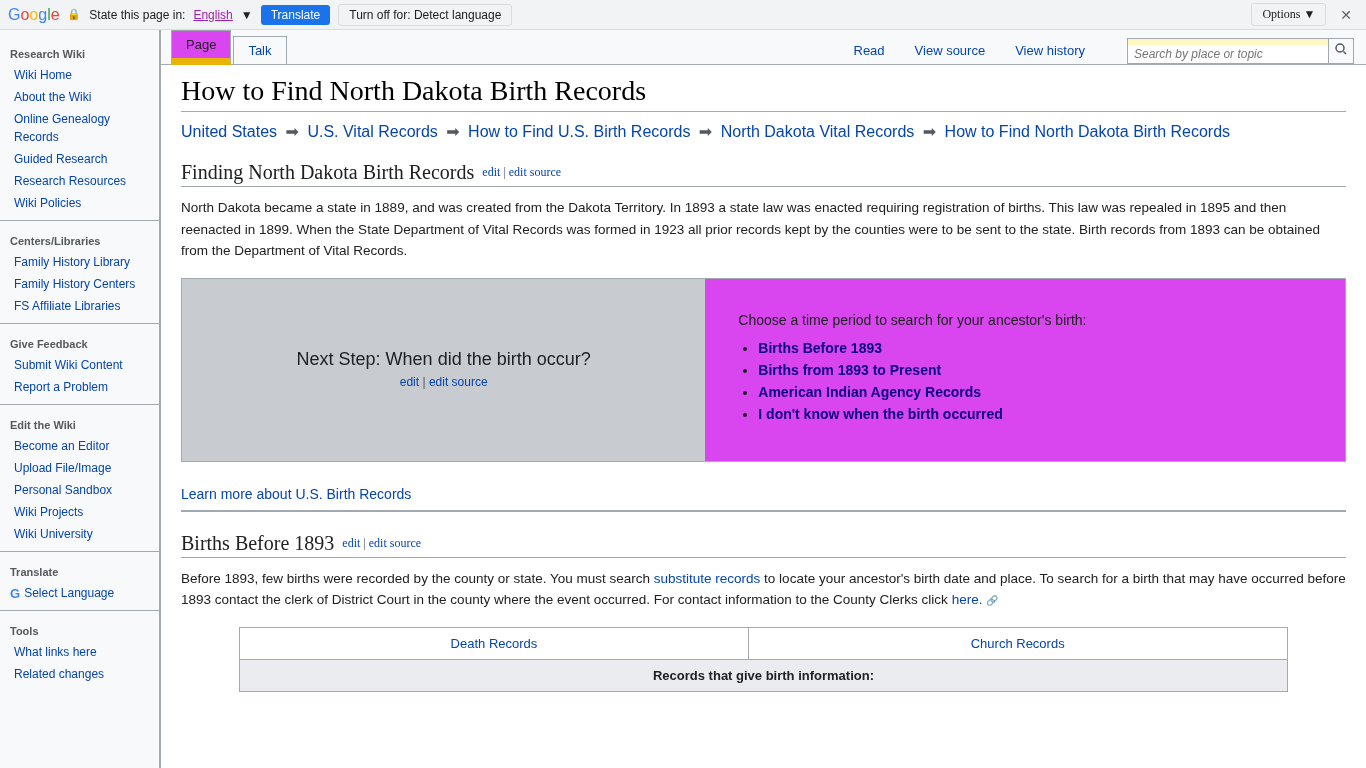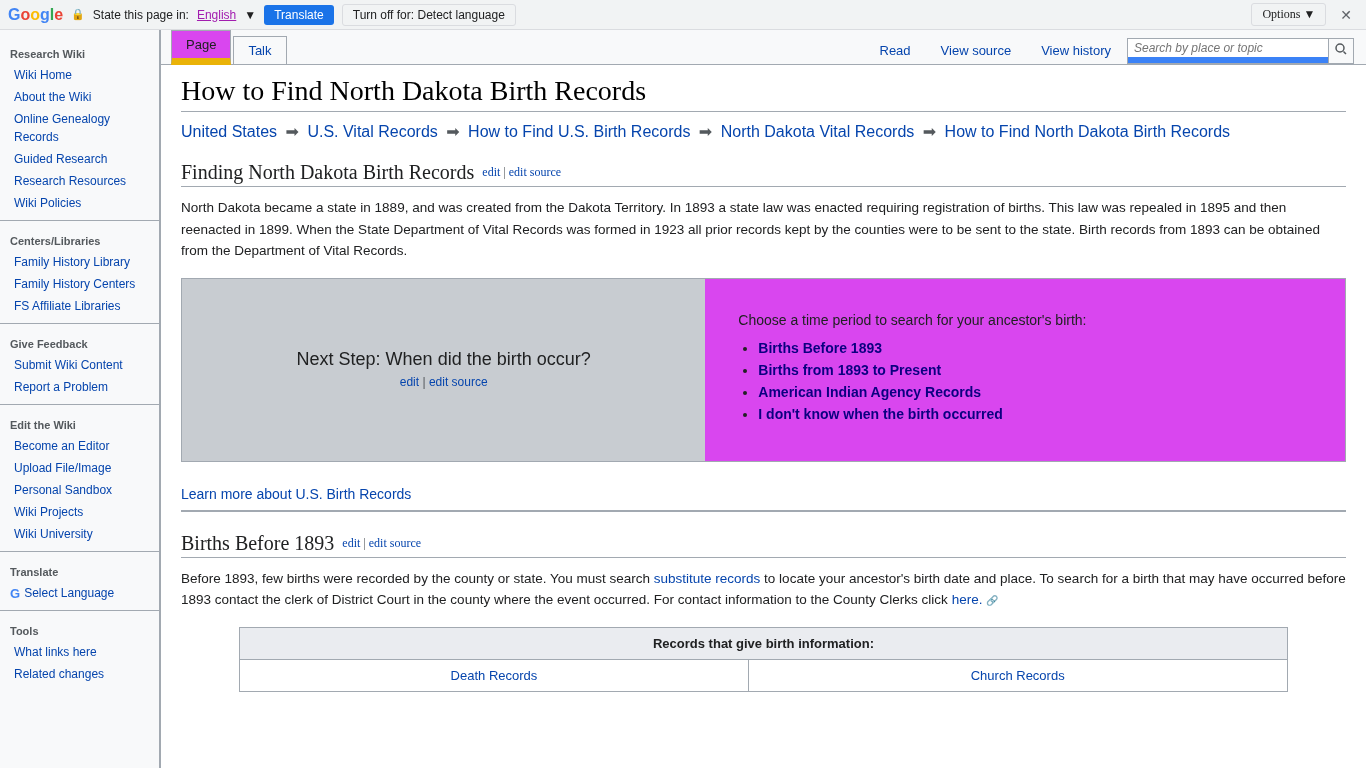--- a/index.html
+++ b/index.html
@@ -16,21 +16,21 @@
       font-size: 12px;
       position: fixed;
       top: 0;
       left: 0;
       right: 0;
       z-index: 1000;
       height: 30px;
     }
     #translate-bar .google-logo {
       font-size: 16px;
-      font-weight: bold;
+      font-weight: normal;
       text-align: right;
     }
     #translate-bar .google-logo span:nth-child(1) { color: #4285F4; }
     #translate-bar .google-logo span:nth-child(2) { color: #EA4335; }
     #translate-bar .google-logo span:nth-child(3) { color: #FBBC05; }
     #translate-bar .google-logo span:nth-child(4) { color: #4285F4; }
     #translate-bar .google-logo span:nth-child(5) { color: #34A853; }
     #translate-bar .google-logo span:nth-child(6) { color: #EA4335; }
     #translate-bar .lock-icon { font-size: 11px; color: #5f6368; }
     #translate-bar .view-text { color: #202122; }
@@ -142,25 +142,26 @@
       display: flex;
       align-items: center;
       gap: 0;
       padding-right: 6px;
     }
     .tab-right-actions .tab { border: none; background: #f8f9fa; }
 
     
     .search-form {
       display: flex;
-      align-items: flex-start;
-      border: 1px solid #a2a9b1;
-      background: #3b82f6;
+      align-items: flex-end;
+      border: 1px solid #a2a9b1;
+      background: #fef9c3;
       margin-right: 6px;
       height: 26px;
+      margin-left: 26px;
     }
     .search-form input {
       border: none;
       outline: none;
       padding: 2px 6px;
       font-size: 12px;
       width: 200px;
       font-style: italic;
       color: #54595d;
     }
@@ -448,28 +449,28 @@
         <span>to locate your ancestor's birth date and place. To search for a birth that may have occurred before 1893 contact the clerk of District Court in the county where the event occurred. For contact information to the County Clerks click</span>
         <a href="#">
           <span>here.</span>
           <span style="font-size:10px;">🔗</span>
         </a>
       </p>
 
       <table class="records-table">
         <tbody>
             <tr>
-          <th colspan="2">Records that give birth information:</th>
-        </tr>
-        <tr>
           <td>
             <a href="#">Death Records</a>
           </td>
           <td>
             <a href="#">Church Records</a>
           </td>
         </tr>
+        <tr>
+          <th colspan="2">Records that give birth information:</th>
+        </tr>
       </tbody>
         </table>
 
     </div>
   </div>
 </div>
 
 </body></html>

